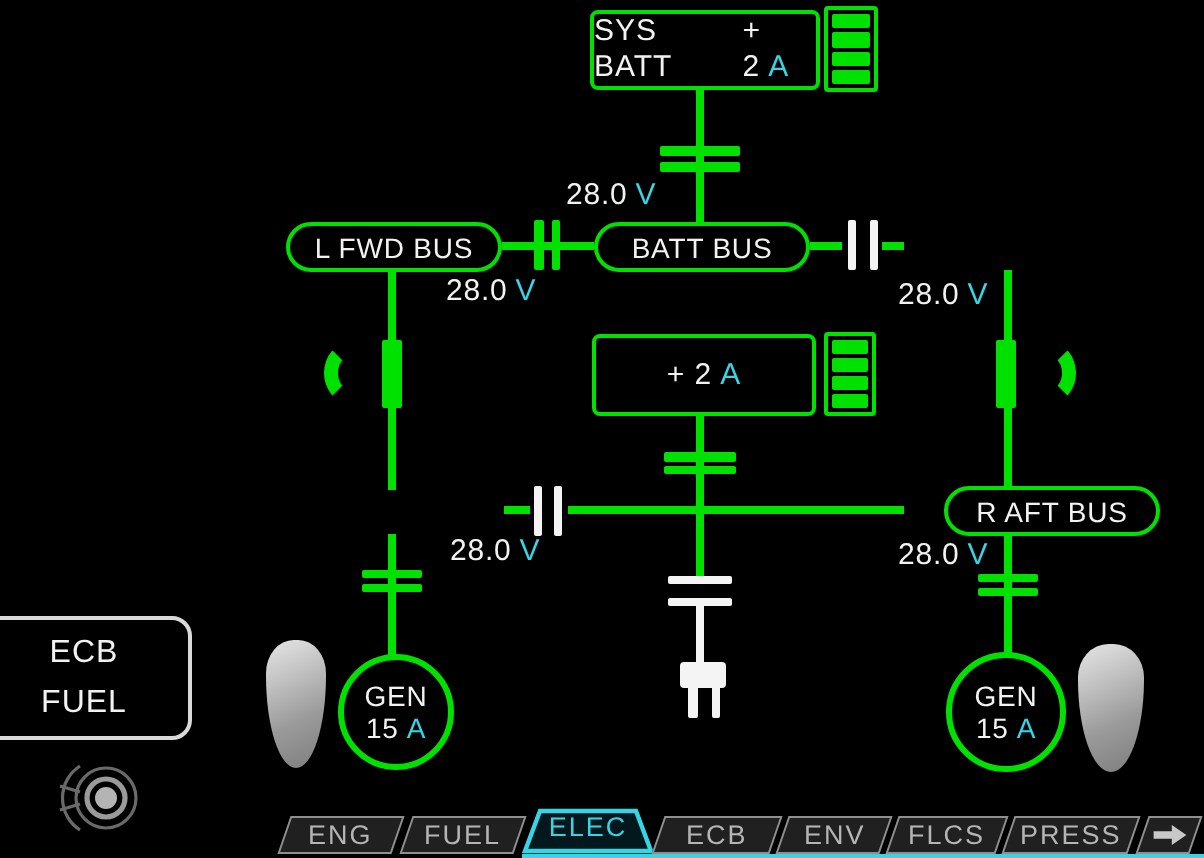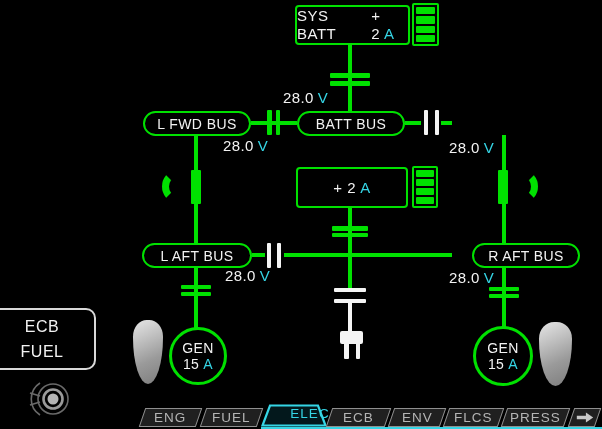--- a/index.html
+++ b/index.html
@@ -65,21 +65,21 @@
   }
   
   .tab{
     position:absolute;top:408px;height:19px;background:#202020;border:1.5px solid var(--tabborder);
     box-sizing:border-box;transform:skewX(-19deg);display:flex;align-items:center;justify-content:center;
   }
   .tab span{transform:skewX(19deg);font-size:13.5px;letter-spacing:1px;color:var(--tabgray);}
   .tabsel{position:absolute;left:261px;top:404px;width:66px;height:23px;}
   .tabsel .lbl{
     position:absolute;left:0;top:2px;width:100%;text-align:center;
-    font-size:13.5px;letter-spacing:1px;color:var(--cyan);margin-left:16px;
+    font-size:13.5px;letter-spacing:1px;color:var(--cyan);
   }
   .cyanline{position:absolute;left:261px;top:426.5px;width:341px;height:2.2px;background:var(--cyan);}
 </style>
 </head>
 <body>
 
 <div id="stage">
 
   <div class="w" style="left:348px;top:44px;width:4px;height:68px;"></div>
   <div class="wbar" style="left:330px;top:73px;width:40px;height:5px;"></div>
@@ -145,23 +145,20 @@
       <div class="cell"></div>
       <div class="cell"></div>
       <div class="cell"></div>
   </div>
 
   <div class="pill" style="left:143px;top:111px;width:108px;">
       <span>L FWD BUS</span>
     </div>
   <div class="pill" style="left:297px;top:111px;width:108px;">
       <span>BATT BUS</span>
-    </div>
-  <div class="pill" style="left:142px;top:243px;width:110px;">
-      <span>L AFT BUS</span>
     </div>
   <div class="pill" style="left:472px;top:243px;width:108px;">
       <span>R AFT BUS</span>
     </div>
 
   <div class="volt" style="left:283px;top:89px;"><span>28.0</span><span class="unit">V</span></div>
   <div class="volt" style="left:223px;top:137px;"><span>28.0</span><span class="unit">V</span></div>
   <div class="volt" style="left:449px;top:139px;"><span>28.0</span><span class="unit">V</span></div>
   <div class="volt" style="left:225px;top:267px;"><span>28.0</span><span class="unit">V</span></div>
   <div class="volt" style="left:449px;top:269px;"><span>28.0</span><span class="unit">V</span></div>

